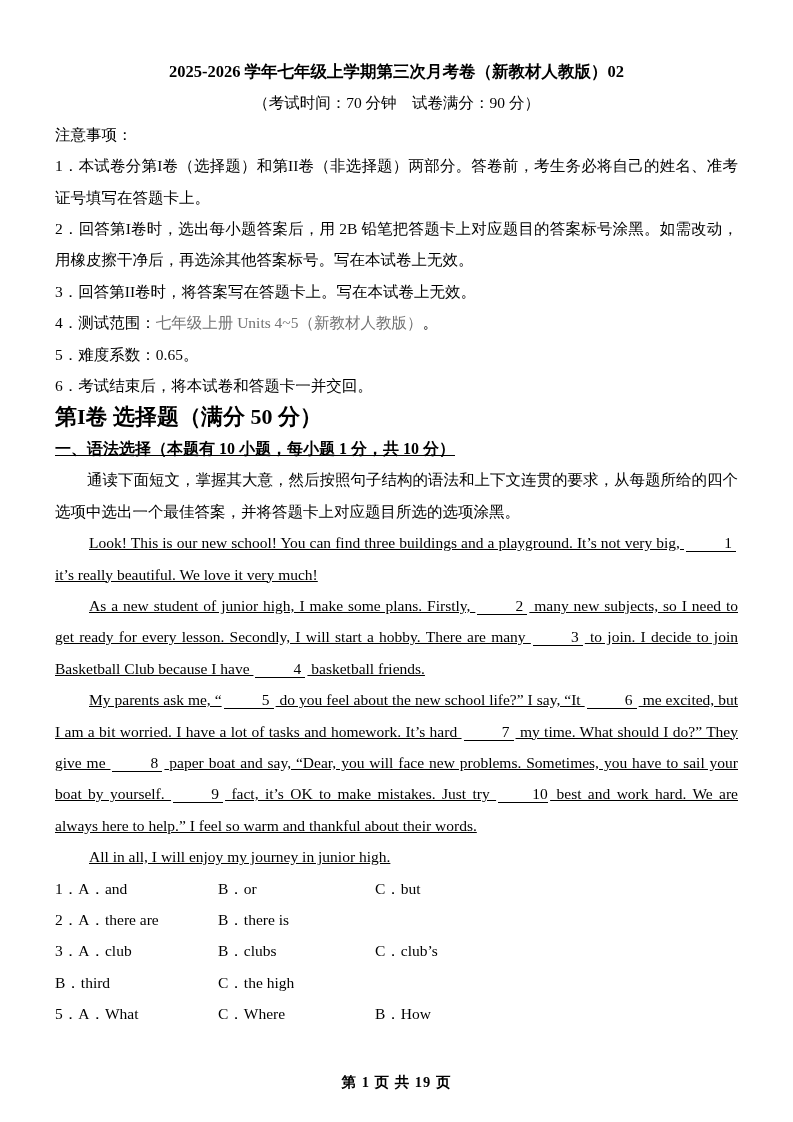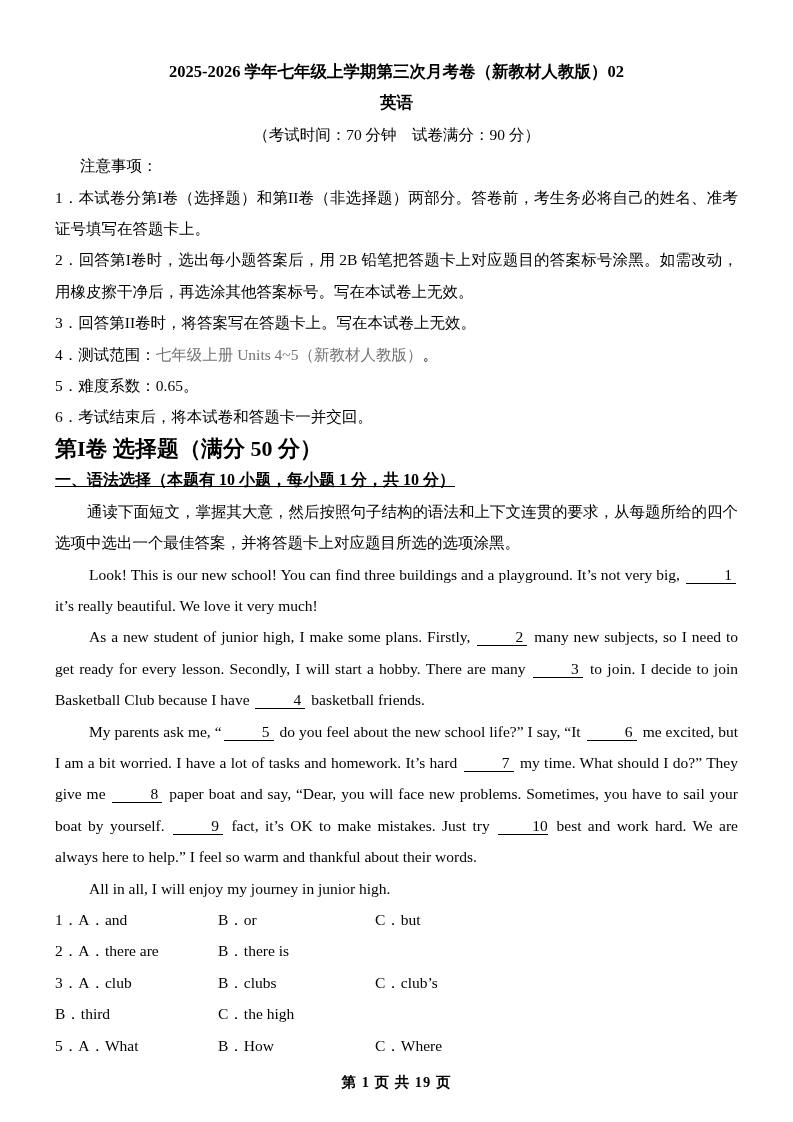--- a/index.html
+++ b/index.html
@@ -22,40 +22,41 @@
     text-align: center;
     font-weight: 700;
     font-size: 16.5px;
   }
   .doc-subject {
     text-align: center;
     font-weight: 700;
     font-size: 16.5px;
   }
   .exam-info { text-align: center; }
-  .notice-heading { text-align: left; margin-left: 25px; }
+  .notice-heading { text-align: left; }
   .notice-item { text-align: justify; }
   .highlight {  }
   .section-heading {
     font-weight: 700;
     font-size: 22px;
   }
   .part-heading {
     font-weight: 700;
     font-size: 16px;
     text-align: left;
     text-decoration: underline;
   }
   .instruction {
     text-indent: 32px;
     text-align: justify;
   }
   .para {
     text-indent: 34px;
     text-align: justify;
+    text-decoration: underline;
   }
   .blank {
     display: inline-block;
     min-width: 50px;
     border-bottom: 1px solid #000;
     text-align: center;
     line-height: 19px;
     height: 19px;
     box-sizing: border-box;
     margin: 0 2px;
@@ -77,21 +78,20 @@
     letter-spacing: 1px;
     font-weight: bold;
   }
 </style>
 </head>
 <body>
 
 <div class="page">
 
   <p class="doc-title">2025-2026 学年七年级上学期第三次月考卷（新教材人教版）02</p>
-  <p class="doc-subject">英语</p>
   <p class="exam-info">（考试时间：70 分钟　试卷满分：90 分）</p>
 
   <p class="notice-heading">注意事项：</p>
 
   <div id="notice-list">
       <p class="notice-item">1．本试卷分第I卷（选择题）和第II卷（非选择题）两部分。答卷前，考生务必将自己的姓名、准考证号填写在答题卡上。</p>
       <p class="notice-item">2．回答第I卷时，选出每小题答案后，用 2B 铅笔把答题卡上对应题目的答案标号涂黑。如需改动，用橡皮擦干净后，再选涂其他答案标号。写在本试卷上无效。</p>
       <p class="notice-item">3．回答第II卷时，将答案写在答题卡上。写在本试卷上无效。</p>
       <p class="notice-item"><span>4．测试范围：</span><span class="highlight" style="color: #737373;">七年级上册 Units 4~5（新教材人教版）</span><span>。</span></p>
       <p class="notice-item">5．难度系数：0.65。</p>
@@ -123,20 +123,20 @@
         <span class="q-cell"><span>3．</span><span>A．club</span></span>
         <span class="q-cell">B．clubs</span>
         <span class="q-cell">C．club’s</span>
       </div>
       <div class="q-row">
         <span class="q-cell">B．third</span>
         <span class="q-cell">C．the high</span>
       </div>
       <div class="q-row">
         <span class="q-cell"><span>5．</span><span>A．What</span></span>
+        <span class="q-cell">C．Where</span>
         <span class="q-cell">B．How</span>
-        <span class="q-cell">C．Where</span>
       </div>
     </div>
 
   <p class="footer">第 1 页 共 19 页</p>
 
 </div>
 
 </body></html>

